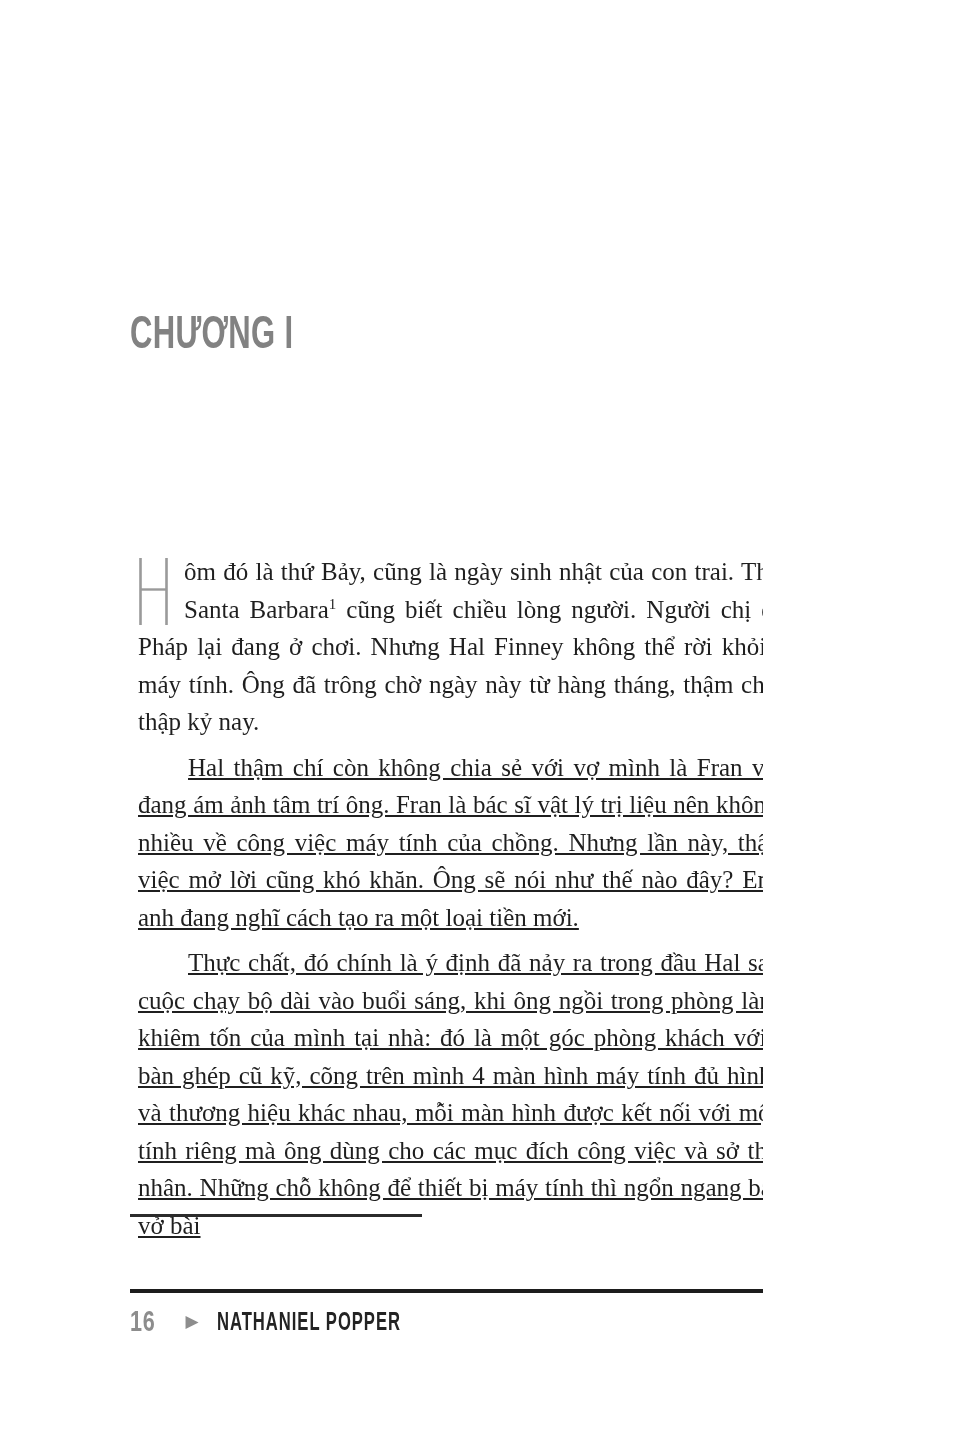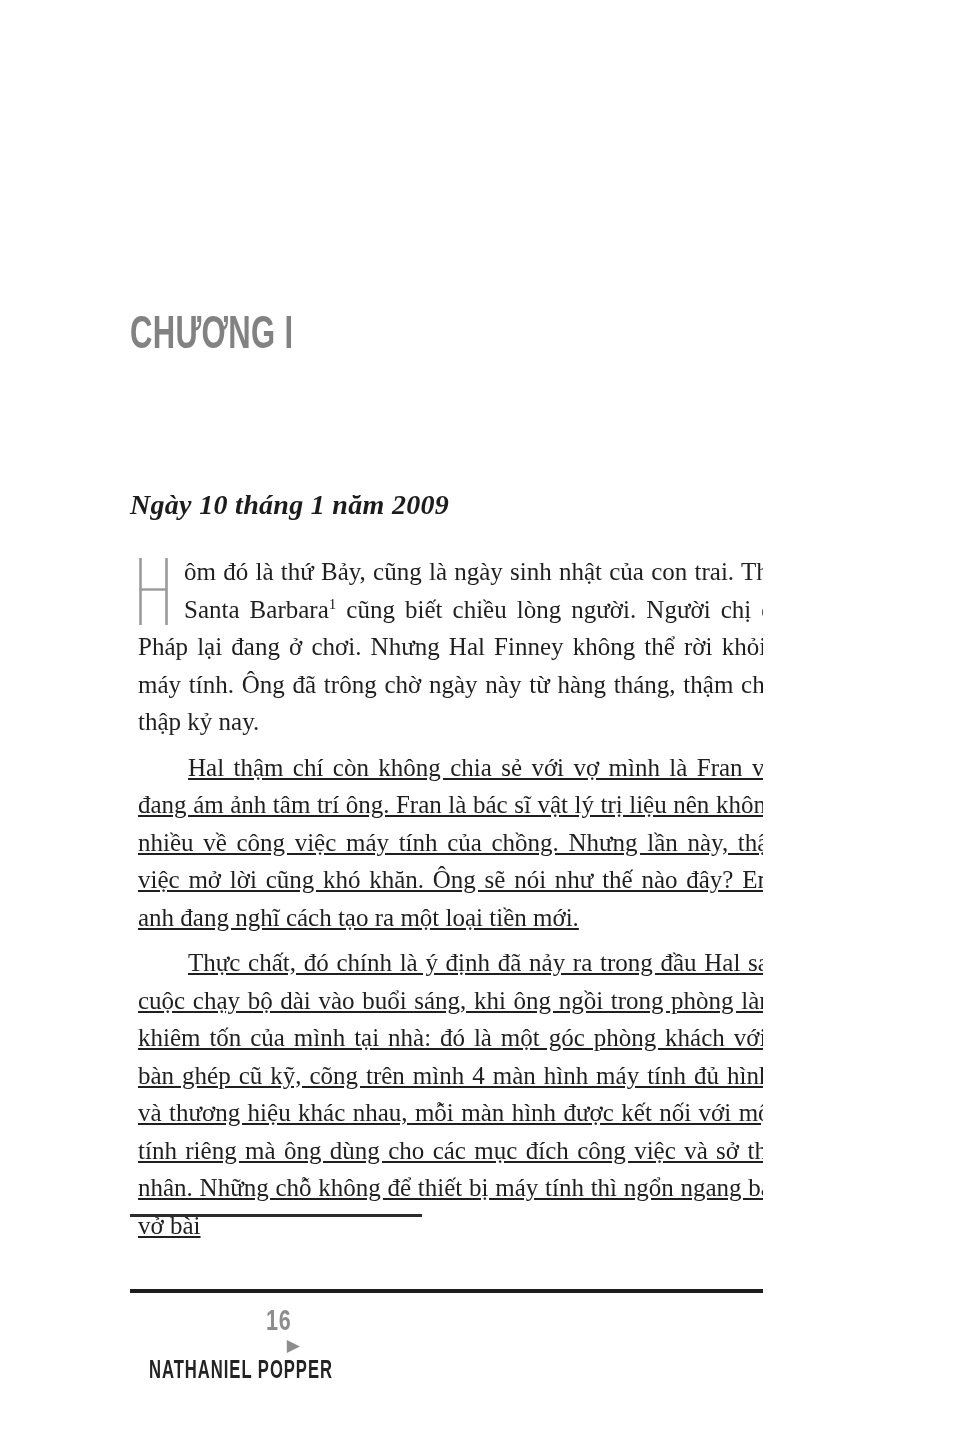--- a/index.html
+++ b/index.html
@@ -97,21 +97,20 @@
     background: #1d1d1d;
   }
   .footer-row {
     position: absolute;
     top: 1303px;
     left: 130px;
     height: 36px;
     display: flex;
     align-items: center;
     font-family: "Liberation Sans", "DejaVu Sans", sans-serif;
-    flex-direction: column;
   }
   .pagenum {
     display: inline-block;
     font-size: 30px;
     font-weight: bold;
     color: #8d8d8d;
     transform: scaleX(0.72);
     transform-origin: 0 50%;
     letter-spacing: 1px;
   }
@@ -135,21 +134,20 @@
     transform-origin: 0 50%;
   }
 </style>
 </head>
 <body>
 
 <div class="page">
 
   <h1 class="chapter-title">CHƯƠNG I</h1>
 
-  <p class="date-line">Ngày 10 tháng 1 năm 2009</p>
 
   <div class="body-text">
 
     <p class="para first">
       <span class="dropcap">
         <span class="sr-only">H</span>
         <svg width="31" height="68" viewBox="0 0 31 68">
           <line x1="2.5" y1="0" x2="2.5" y2="67" stroke="#9a9a9a" stroke-width="2.6"></line>
           <line x1="28.5" y1="0" x2="28.5" y2="67" stroke="#9a9a9a" stroke-width="2.6"></line>
           <line x1="2.5" y1="31.5" x2="28.5" y2="31.5" stroke="#9a9a9a" stroke-width="2.4"></line>

